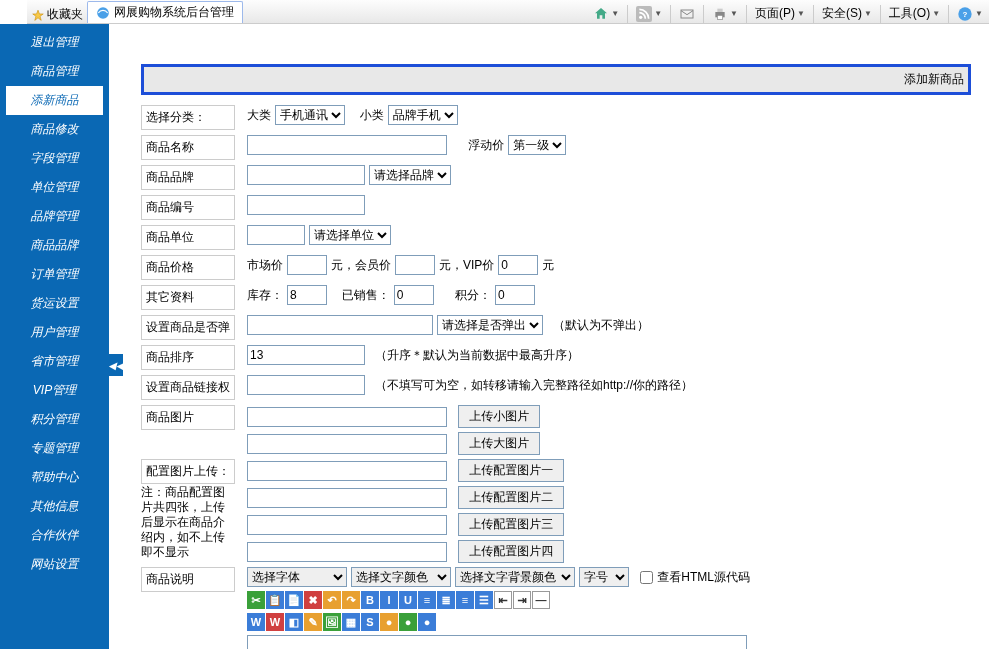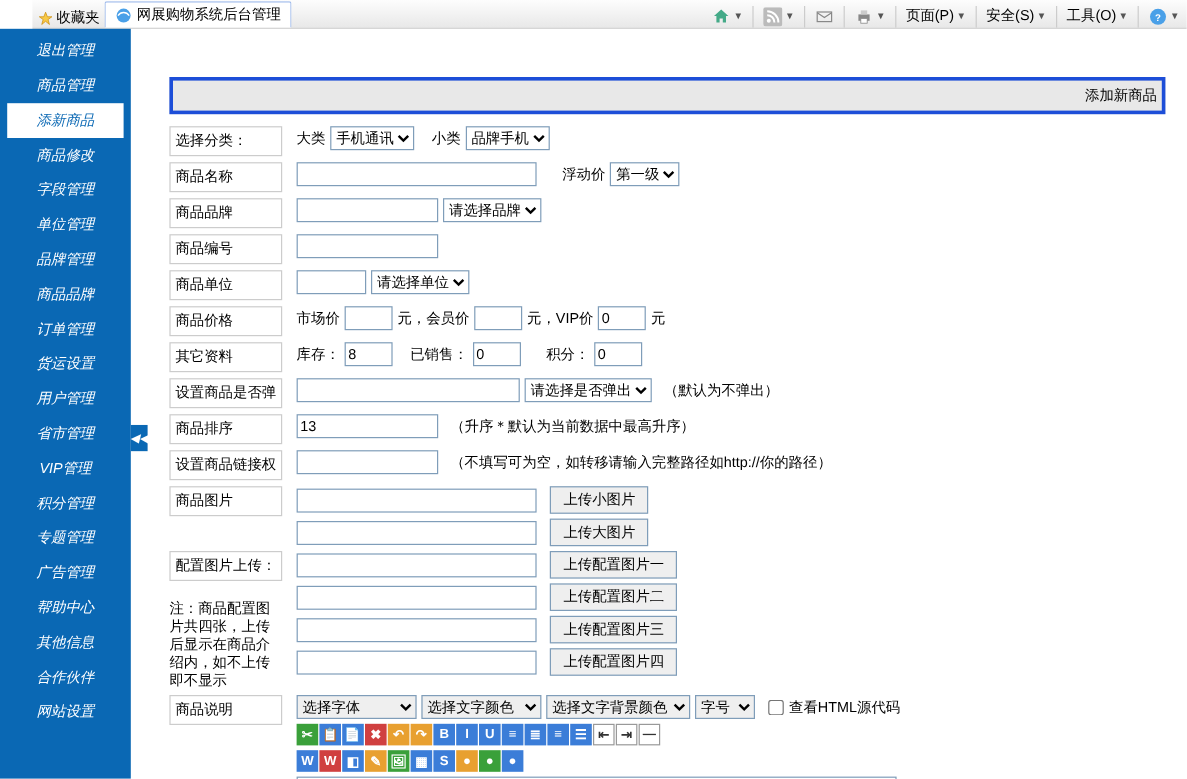--- a/index.html
+++ b/index.html
@@ -145,21 +145,20 @@
         <div class="side-item">单位管理</div>
         <div class="side-item">品牌管理</div>
         <div class="side-item">商品品牌</div>
         <div class="side-item">订单管理</div>
         <div class="side-item">货运设置</div>
         <div class="side-item">用户管理</div>
         <div class="side-item">省市管理</div>
         <div class="side-item">VIP管理</div>
         <div class="side-item">积分管理</div>
         <div class="side-item">专题管理</div>
-        <div class="side-item">广告管理</div>
         <div class="side-item">帮助中心</div>
         <div class="side-item">其他信息</div>
         <div class="side-item">合作伙伴</div>
         <div class="side-item">网站设置</div>
       </div>
     <div class="side-fold">◀◀</div>
   </div>
 
   <div class="content">
     <div class="panel-title">添加新商品</div>
@@ -263,21 +262,21 @@
     <div class="form-row">
       <div class="lbl-cell">商品图片</div>
       <div class="ctrl-cell" style="flex-direction:column; align-items:flex-start; gap:4px;">
         <div class="row-inline"><input class="txt txt-long" style=""> &nbsp;<button class="btn">上传小图片</button></div>
         <div class="row-inline"><input class="txt txt-long" style=""> &nbsp;<button class="btn">上传大图片</button></div>
       </div>
     </div>
 
     <div class="form-row" style="align-items:flex-start;">
       <div style="width:94px; margin-right:12px; flex-shrink:0;">
-        <div class="lbl-cell" style="margin-right:0; margin-bottom:16px;">配置图片上传：</div>
+        <div class="lbl-cell" style="margin-right:0; margin-bottom:1px;">配置图片上传：</div>
         <div class="cfg-note">注：商品配置图片共四张，上传后显示在商品介绍内，如不上传即不显示</div>
       </div>
       <div class="ctrl-cell" style="flex-direction:column; align-items:flex-end; gap:4px;">
         <div class="row-inline"><input class="txt txt-long" style=""> &nbsp;<button class="btn">上传配置图片一</button></div>
         <div class="row-inline"><input class="txt txt-long" style=""> &nbsp;<button class="btn">上传配置图片二</button></div>
         <div class="row-inline"><input class="txt txt-long" style=""> &nbsp;<button class="btn">上传配置图片三</button></div>
         <div class="row-inline"><input class="txt txt-long" style=""> &nbsp;<button class="btn">上传配置图片四</button></div>
       </div>
     </div>
 

